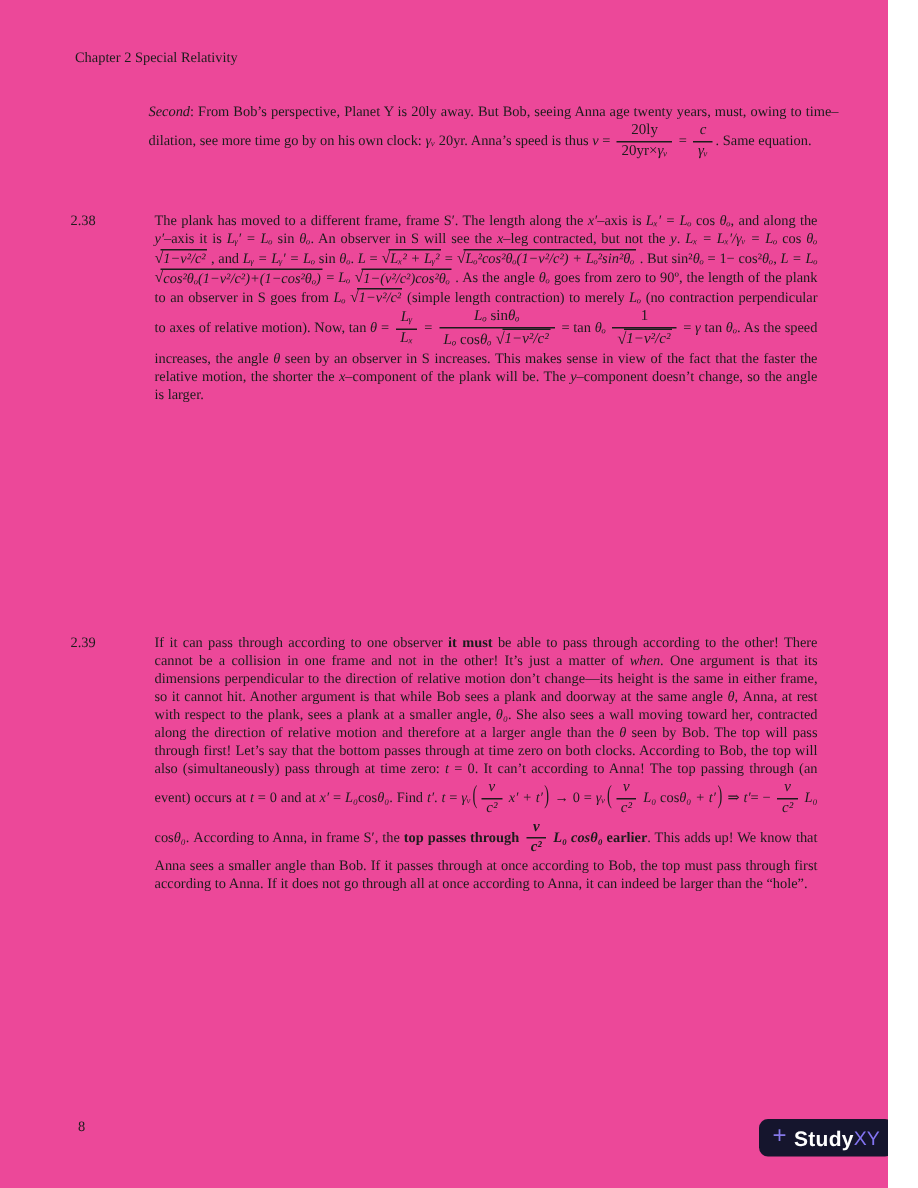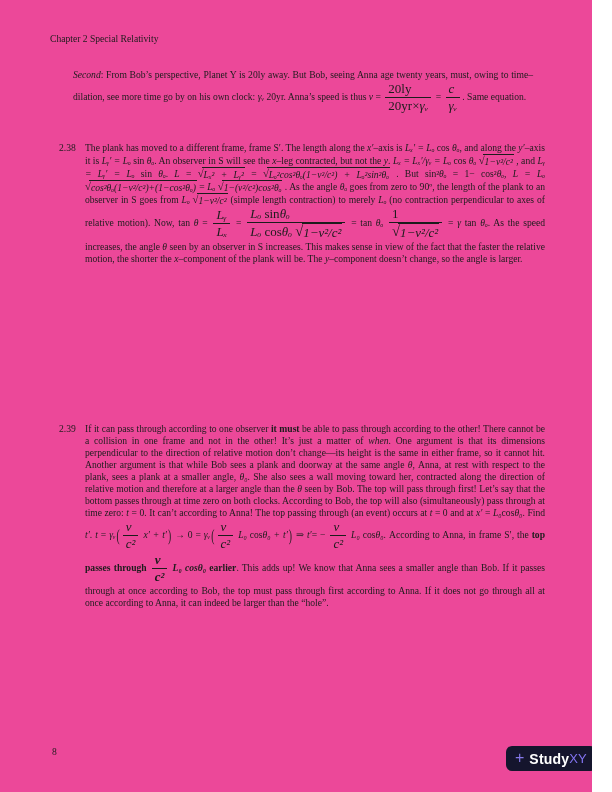--- a/index.html
+++ b/index.html
@@ -19,48 +19,48 @@
     font-size: 9.6px;
   }
   .para {
     text-align: justify;
     font-size: 9.6px;
     line-height: 12px;
   }
   .para-second {
     position: absolute;
     top: 69px;
-    left: 73px;
+    left: 99px;
     width: 460px;
   }
   .problem {
     position: absolute;
     left: 47px;
     width: 498px;
   }
   .problem-238 { top: 142px; }
   .problem-239 { top: 423px; }
   .pnum {
     position: absolute;
-    left: 12px;
+    left: 0;
     top: 0;
     font-size: 9.6px;
   }
-  .ptext { margin-left: 38px; }
+  .ptext { margin-left: 56px; }
 
   .it { font-style: italic; }
   .bd { font-weight: bold; }
 
   .frac {
     display: inline-block;
     vertical-align: middle;
-    text-align: left;
+    text-align: center;
     line-height: 1.08;
     margin: 1px 2px;
-    font-size: 13px;
+    font-size: 10px;
     font-family: Liberation Serif, serif;
   }
   .frac .num {
     display: block;
     border-bottom: 1px solid #1c1c1c;
     padding: 0 3px 1px;
   }
   .frac .den {
     display: block;
     padding: 1px 3px 0;

